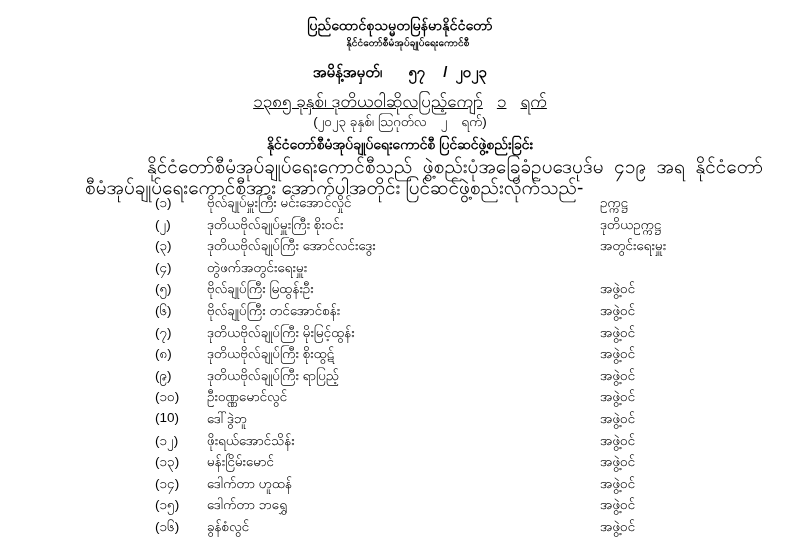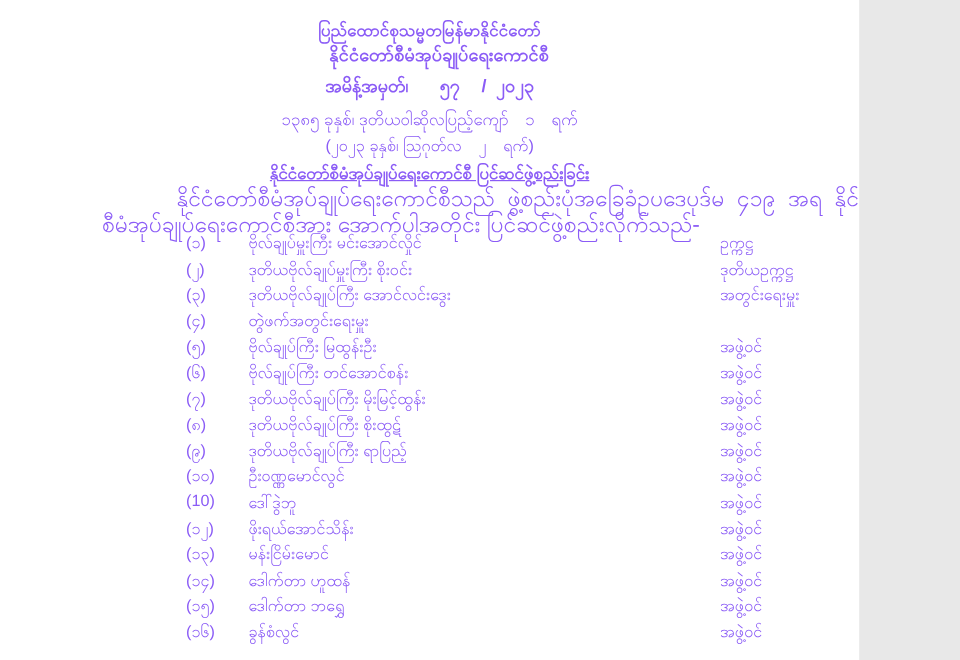--- a/index.html
+++ b/index.html
@@ -1,43 +1,43 @@
 <!DOCTYPE html>
 <html><head>
 <meta charset="utf-8">
 <style>
   * { margin: 0; padding: 0; box-sizing: border-box; }
   html, body { background: #e8e8e8; }
   .page {
     position: relative;
-    width: 716px;
+    width: 800px;
     height: 550px;
     background: #ffffff;
-    color: #8b5cf6;
+    color: #000000;
     font-family: "Liberation Sans", "DejaVu Sans", sans-serif;
     overflow: hidden;
   }
   .center-line {
     position: absolute;
     left: 0;
     width: 100%;
     text-align: center;
     white-space: nowrap;
   }
   .bold { font-weight: bold; }
   .t-title1   { top: 16px;  font-size: 14px; letter-spacing: 0.2px; }
-  .t-title2   { top: 36px;  font-size: 15px; letter-spacing: 0.2px; padding-left: 16px; }
+  .t-title2   { top: 36px;  font-size: 10px; letter-spacing: 0.2px; padding-left: 16px; }
   .t-order    { top: 62px;  font-size: 15px; }
   .t-order .gap-l { margin-right: 26px; }
   .t-order .gap-m { margin-right: 18px; }
   .t-order .gap-s { margin-right: 8px; }
-  .t-date-my  { top: 90px;  font-size: 14px; }
+  .t-date-my  { top: 90px;  font-size: 17px; text-decoration: underline; }
   .t-date-gr  { top: 113px; font-size: 13.5px; }
   .date-day { margin: 0 14px; }
-  .t-subject  { top: 135px; font-size: 14px; text-decoration: underline; }
+  .t-subject  { top: 135px; font-size: 14px; }
   .intro {
     position: absolute;
     top: 156px;
     left: 85px;
     width: 678px;
     font-size: 19px;
     line-height: 21px;
     text-align: justify;
     text-indent: 62px;
   }

